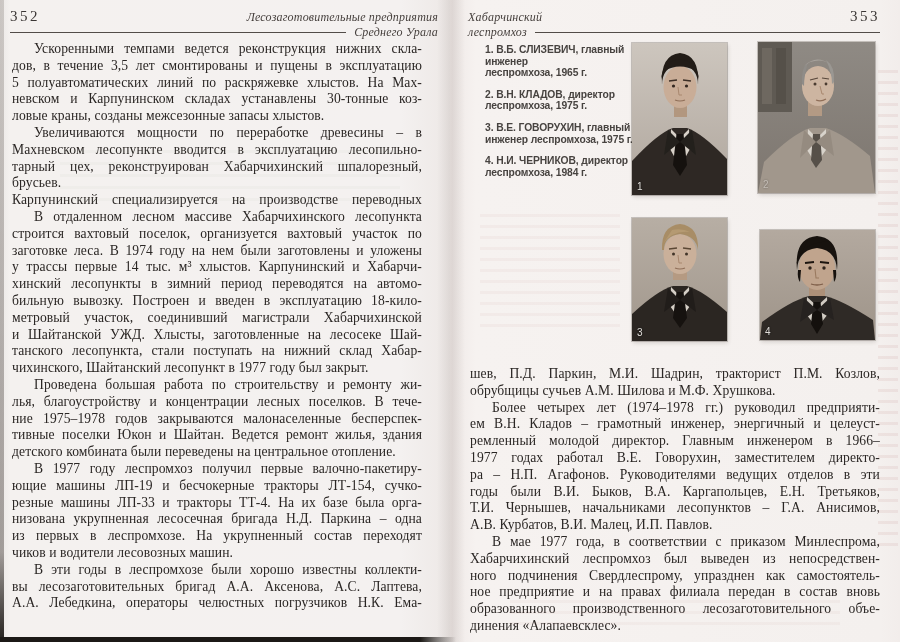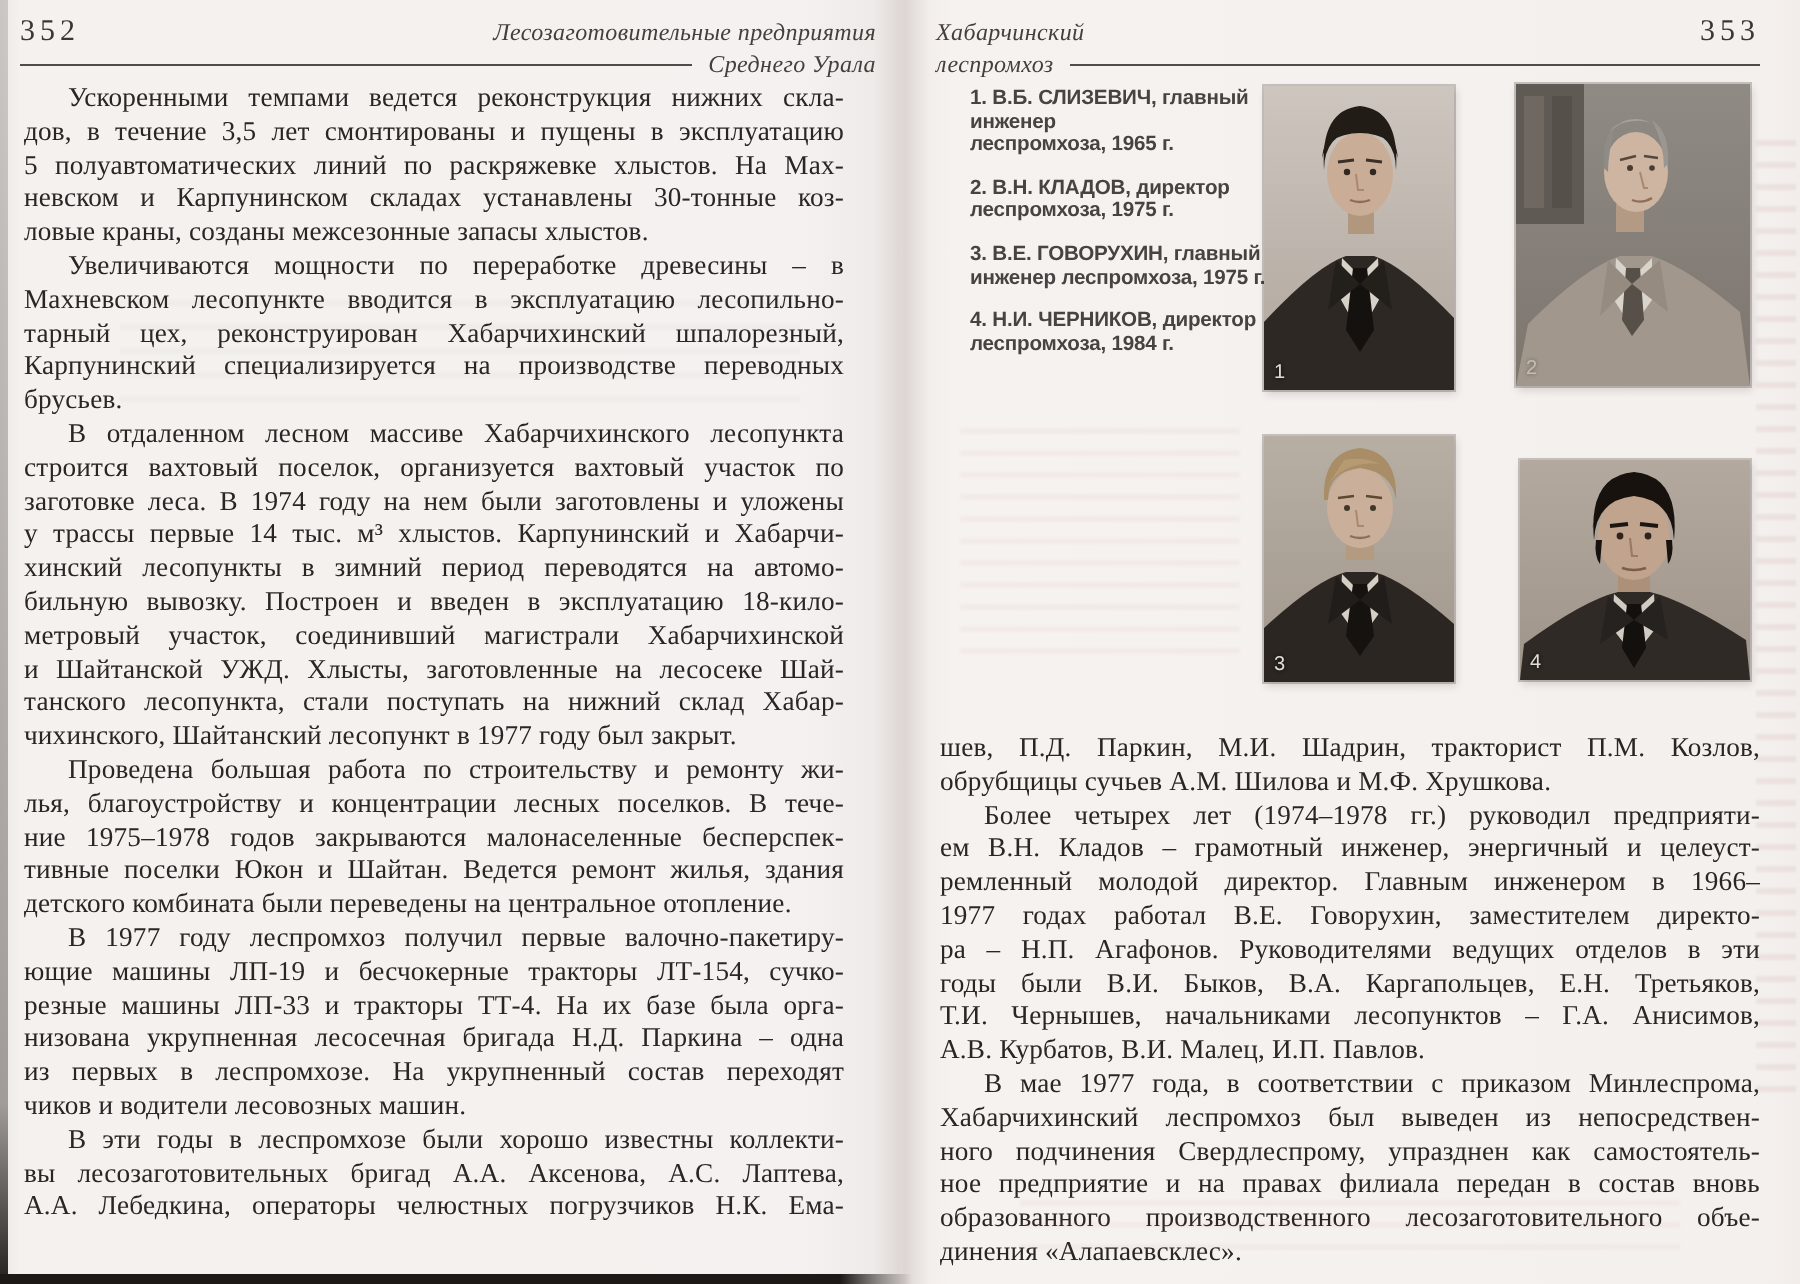--- a/index.html
+++ b/index.html
@@ -67,22 +67,22 @@
     </div>
     <div id="left-body" class="body-col">
         <div class="bl first">Ускоренными темпами ведется реконструкция нижних скла-</div>
         <div class="bl">дов, в течение 3,5 лет смонтированы и пущены в эксплуатацию</div>
         <div class="bl">5 полуавтоматических линий по раскряжевке хлыстов. На Мах-</div>
         <div class="bl">невском и Карпунинском складах устанавлены 30-тонные коз-</div>
         <div class="bl last">ловые краны, созданы межсезонные запасы хлыстов.</div>
         <div class="bl first">Увеличиваются мощности по переработке древесины – в</div>
         <div class="bl">Махневском лесопункте вводится в эксплуатацию лесопильно-</div>
         <div class="bl">тарный цех, реконструирован Хабарчихинский шпалорезный,</div>
+        <div class="bl last">брусьев.</div>
         <div class="bl">Карпунинский специализируется на производстве переводных</div>
-        <div class="bl last">брусьев.</div>
         <div class="bl first">В отдаленном лесном массиве Хабарчихинского лесопункта</div>
         <div class="bl">строится вахтовый поселок, организуется вахтовый участок по</div>
         <div class="bl">заготовке леса. В 1974 году на нем были заготовлены и уложены</div>
         <div class="bl">у трассы первые 14 тыс. м³ хлыстов. Карпунинский и Хабарчи-</div>
         <div class="bl">хинский лесопункты в зимний период переводятся на автомо-</div>
         <div class="bl">бильную вывозку. Построен и введен в эксплуатацию 18-кило-</div>
         <div class="bl">метровый участок, соединивший магистрали Хабарчихинской</div>
         <div class="bl">и Шайтанской УЖД. Хлысты, заготовленные на лесосеке Шай-</div>
         <div class="bl">танского лесопункта, стали поступать на нижний склад Хабар-</div>
         <div class="bl last">чихинского, Шайтанский лесопункт в 1977 году был закрыт.</div>

